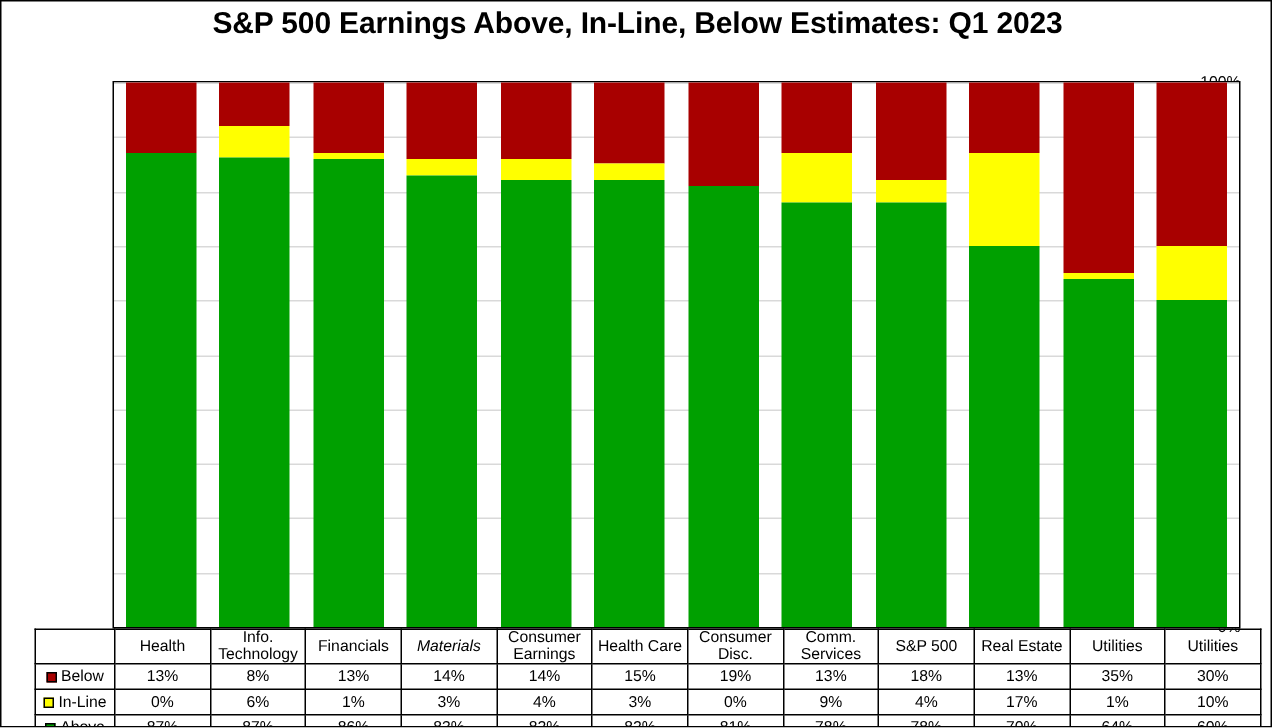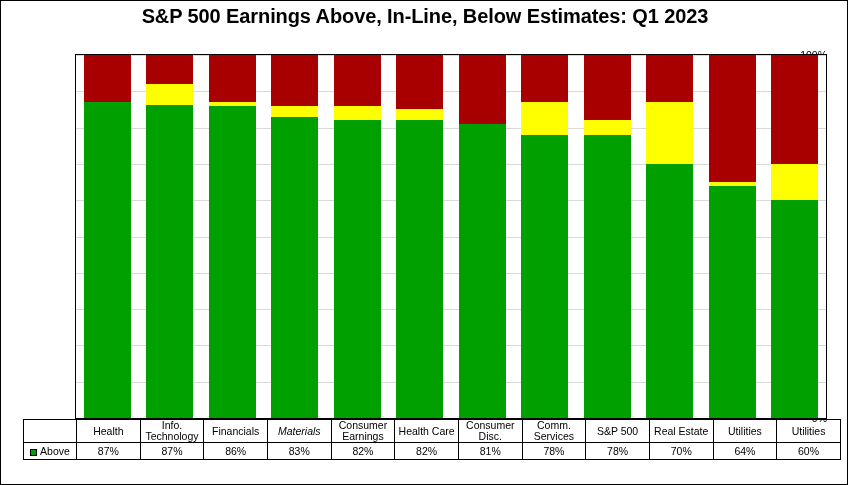--- a/index.html
+++ b/index.html
@@ -326,20 +326,50 @@
               <div>Real Estate</div>
             </td>
             <td class="cat-cell" style="width: 62.6667px;">
               <div>Utilities</div>
             </td>
             <td class="cat-cell" style="width: 62.6667px; margin-top: 11px;">
               <div>Utilities</div>
             </td>
           </tr>
           <tr>
+            <td class="legend-cell" style="width: 52px;"><span class="legend-swatch sw-below"></span><span class="legend-text">Below</span></td>
+            <td style="width: 62.6667px;">13%</td>
+            <td style="width: 62.6667px;">8%</td>
+            <td style="width: 62.6667px;">13%</td>
+            <td style="width: 62.6667px;">14%</td>
+            <td style="width: 62.6667px;">14%</td>
+            <td style="width: 62.6667px;">15%</td>
+            <td style="width: 62.6667px;">19%</td>
+            <td style="width: 62.6667px;">13%</td>
+            <td style="width: 62.6667px;">18%</td>
+            <td style="width: 62.6667px;">13%</td>
+            <td style="width: 62.6667px;">35%</td>
+            <td style="width: 62.6667px;">30%</td>
+          </tr>
+          <tr>
+            <td class="legend-cell" style="width: 52px;"><span class="legend-swatch sw-inline"></span><span class="legend-text">In-Line</span></td>
+            <td style="width: 62.6667px;">0%</td>
+            <td style="width: 62.6667px;">6%</td>
+            <td style="width: 62.6667px;">1%</td>
+            <td style="width: 62.6667px;">3%</td>
+            <td style="width: 62.6667px;">4%</td>
+            <td style="width: 62.6667px;">3%</td>
+            <td style="width: 62.6667px;">0%</td>
+            <td style="width: 62.6667px;">9%</td>
+            <td style="width: 62.6667px;">4%</td>
+            <td style="width: 62.6667px;">17%</td>
+            <td style="width: 62.6667px;">1%</td>
+            <td style="width: 62.6667px;">10%</td>
+          </tr>
+          <tr>
             <td class="legend-cell" style="width: 52px;"><span class="legend-swatch sw-above"></span><span class="legend-text">Above</span></td>
             <td style="width: 62.6667px;">87%</td>
             <td style="width: 62.6667px;">87%</td>
             <td style="width: 62.6667px;">86%</td>
             <td style="width: 62.6667px;">83%</td>
             <td style="width: 62.6667px;">82%</td>
             <td style="width: 62.6667px;">82%</td>
             <td style="width: 62.6667px;">81%</td>
             <td style="width: 62.6667px;">78%</td>
             <td style="width: 62.6667px;">78%</td>

